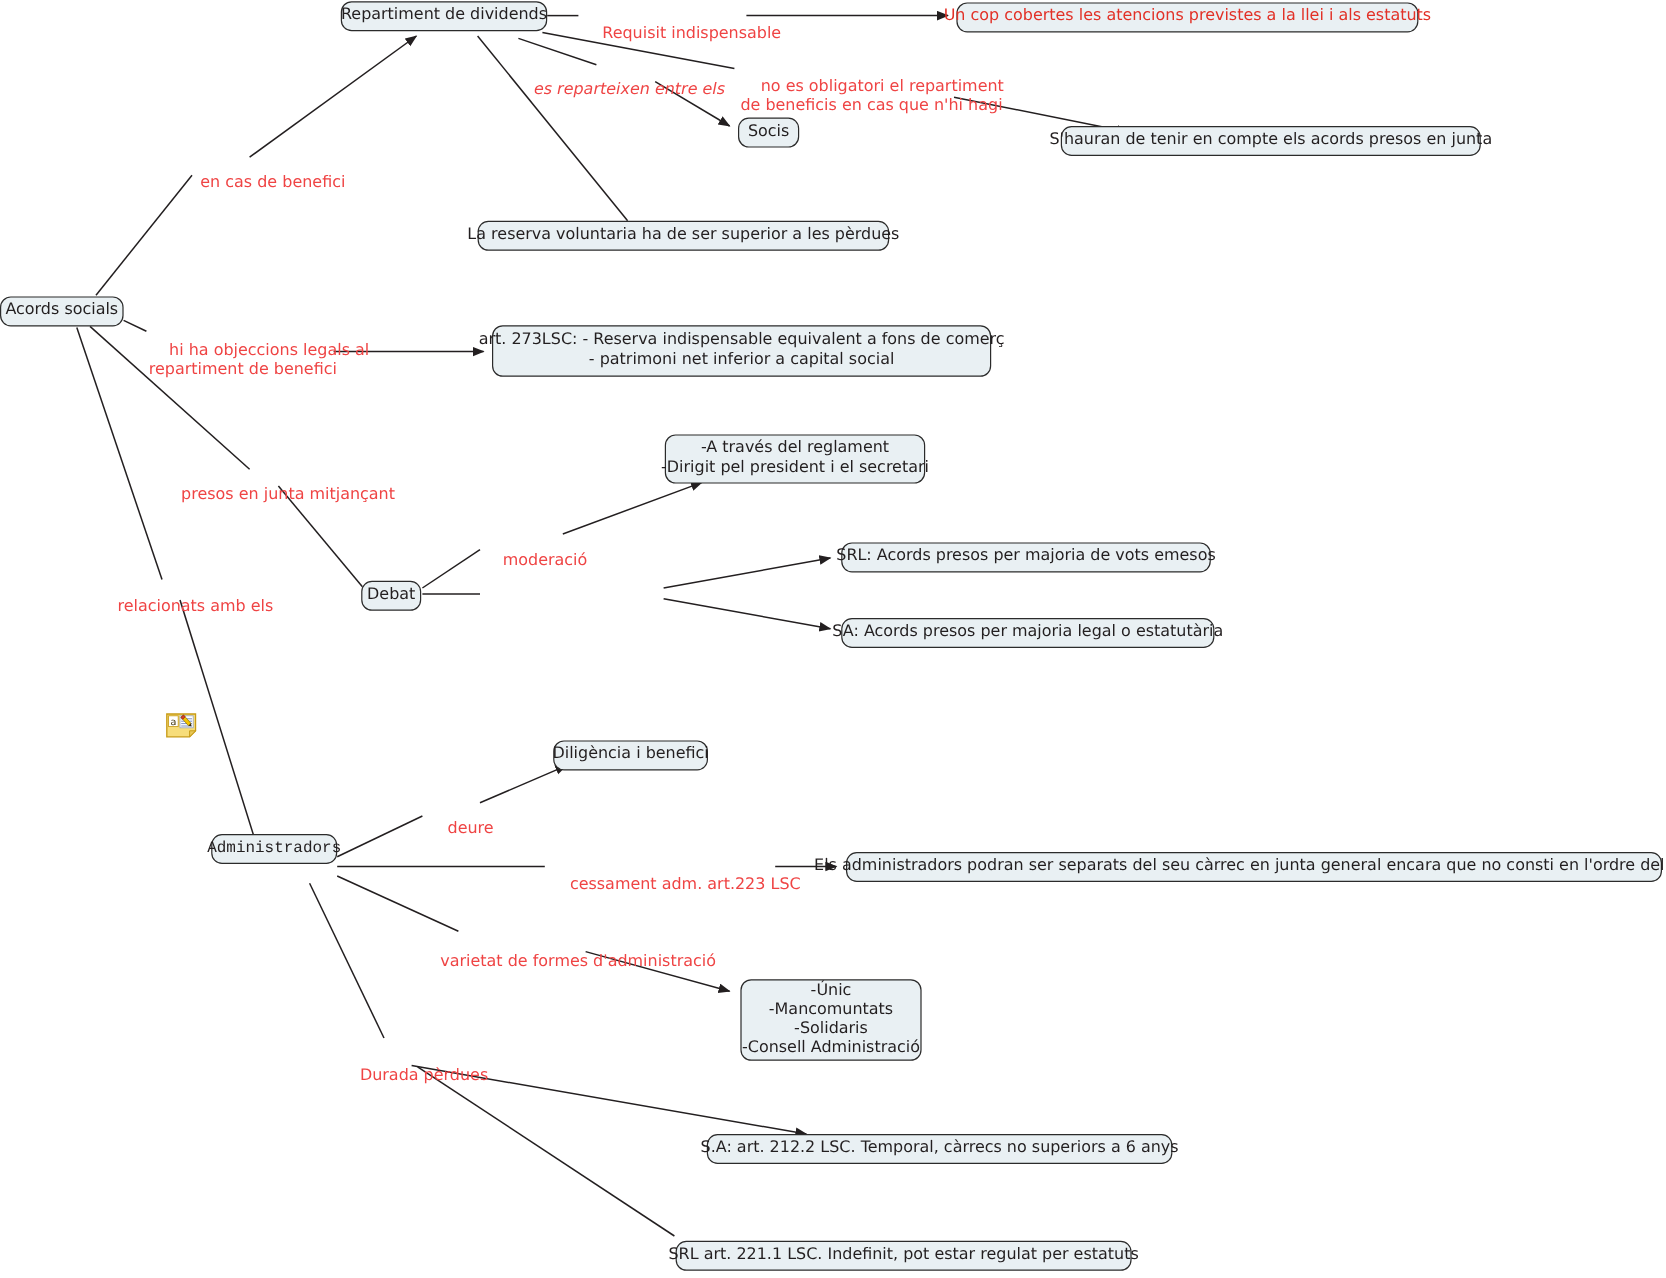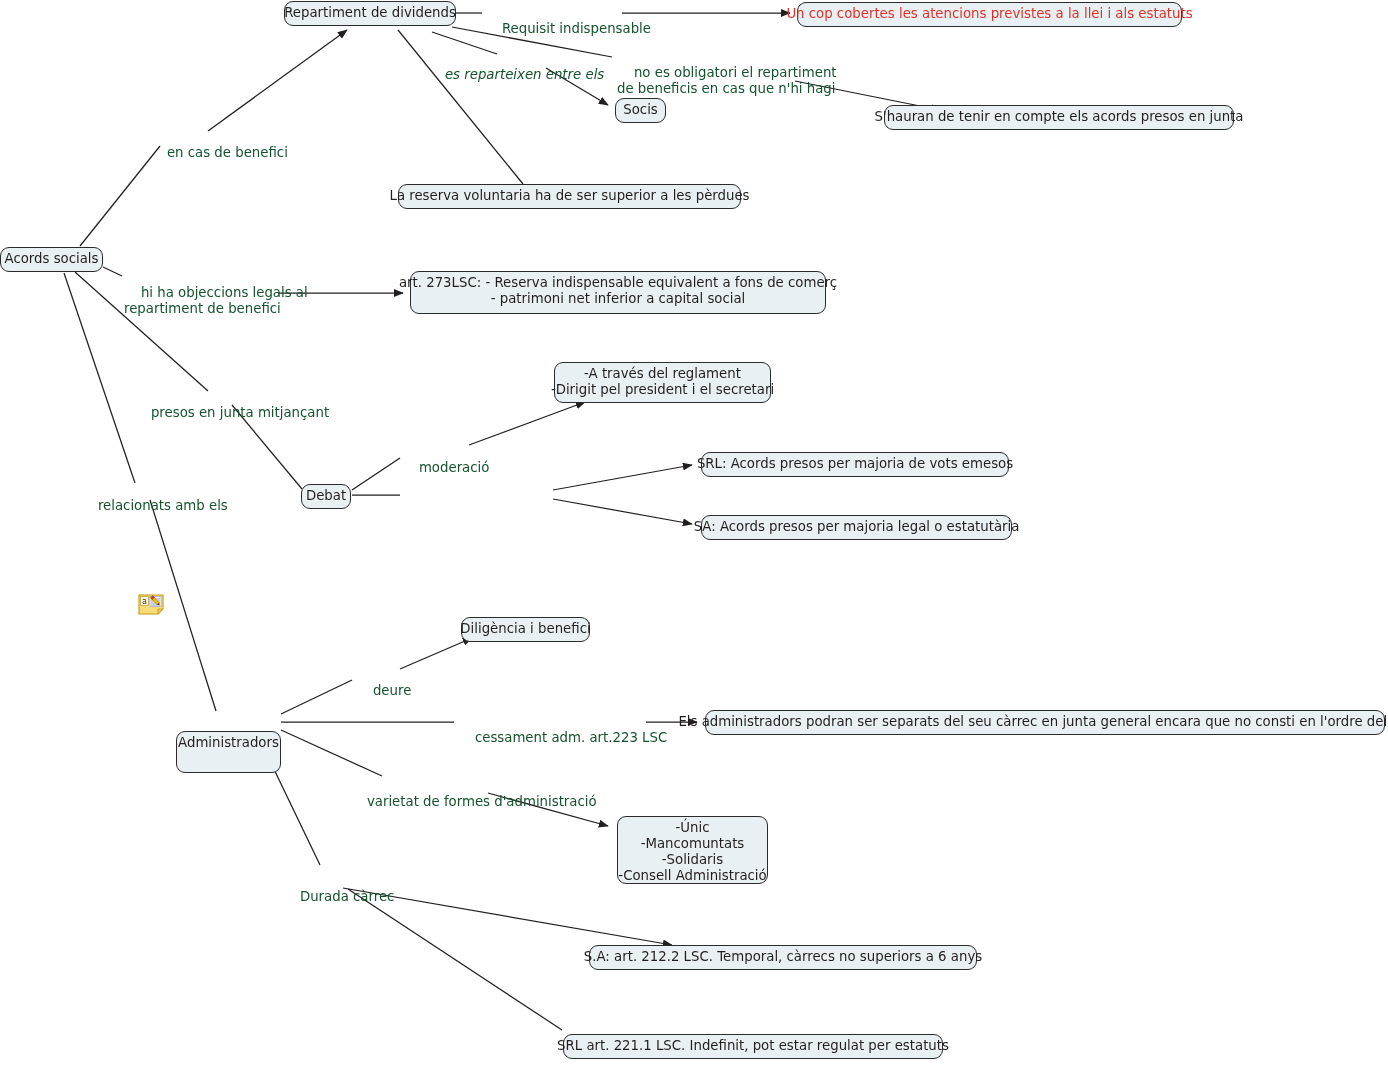--- a/index.html
+++ b/index.html
@@ -31,30 +31,30 @@
     background: #e9f0f3;
     border: 1.2px solid #2b2b2b;
     border-radius: 9px;
     color: #231f20;
     font-size: 13.3px;
     line-height: 16px;
     text-align: center;
     padding: 3px 9px 4px 9px;
     white-space: pre;
     display: flex;
-    align-items: flex-start;
+    align-items: center;
     justify-content: center;
     z-index: 3;
   }
   .node.red {
     color: #e23127;
   }
   .linklabel {
     position: absolute;
-    color: #14532d;
+    color: #ef4444;
     font-size: 13.3px;
     line-height: 16px;
     white-space: pre;
     text-align: center;
     background: transparent;
     z-index: 2;
   }
   .note-icon {
     position: absolute;
     width: 26px;
@@ -164,21 +164,21 @@
   </div>
 
   <div class="node" style="left:701px; top:515px; width:311px; height:25px;">
     <span>SA: Acords presos per majoria legal o estatutària</span>
   </div>
 
   <div class="node" style="left:461px; top:617px; width:129px; height:25px;">
     <span>Diligència i benefici</span>
   </div>
 
-  <div class="node" style="left:176px; top:731px; width:105px; height:42px;">
+  <div class="node" style="left:176px; top:695px; width:105px; height:25px;font-family:Liberation Mono, monospace;">
     <span>Administradors</span>
   </div>
 
   <div class="node" style="left:705px; top:710px; width:680px; height:25px;">
     <span>Els administradors podran ser separats del seu càrrec en junta general encara que no consti en l'ordre del dia</span>
   </div>
 
   <div class="node" style="left:617px; top:816px; width:151px; height:68px;">
     <span>-Únic
 -Mancomuntats
@@ -235,21 +235,21 @@
 
   <div class="linklabel" style="left:458px; top:714px; width:186px;">
     <span>cessament adm. art.223 LSC</span>
   </div>
 
   <div class="linklabel" style="left:350px; top:778px; width:218px;">
     <span>varietat de formes d'administració</span>
   </div>
 
   <div class="linklabel" style="left:283px; top:873px; width:88px;">
-    <span>Durada càrrec</span>
+    <span>Durada pèrdues</span>
   </div>
 
   <div class="note-icon" style="left:138px; top:593px;">
     <svg viewBox="0 0 26 22" width="26" height="22" xmlns="http://www.w3.org/2000/svg">
       <path d="M1,2 L25,2 L25,16 L20,21 L1,21 Z" fill="#f7dd7a" stroke="#c79a14" stroke-width="1.1"></path>
       <path d="M20,21 L20,16 L25,16 Z" fill="#e8c85a" stroke="#c79a14" stroke-width="0.8"></path>
       <rect x="2.5" y="3.5" width="8" height="9" fill="#ffffff" stroke="#c79a14" stroke-width="0.7"></rect>
       <text x="6.5" y="11" font-family="DejaVu Sans, sans-serif" font-size="8" fill="#3a2d05" text-anchor="middle">a</text>
       <rect x="12" y="3.5" width="11" height="10" fill="#ffffff" stroke="#9aa7c4" stroke-width="0.7"></rect>
       <g stroke="#5f79b8" stroke-width="0.7">

